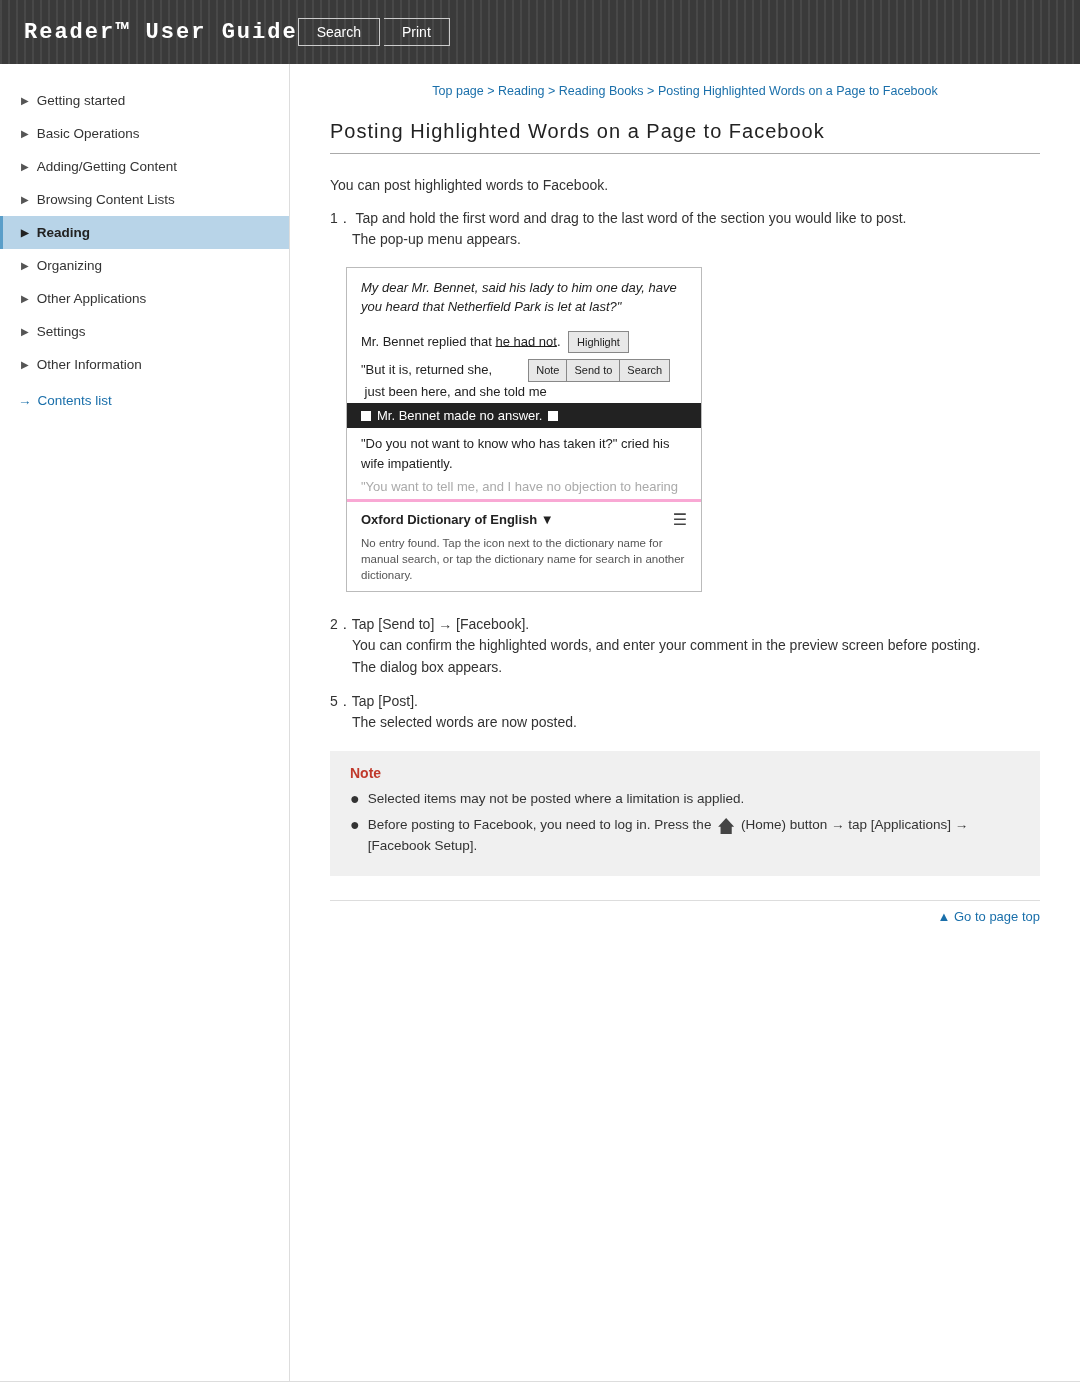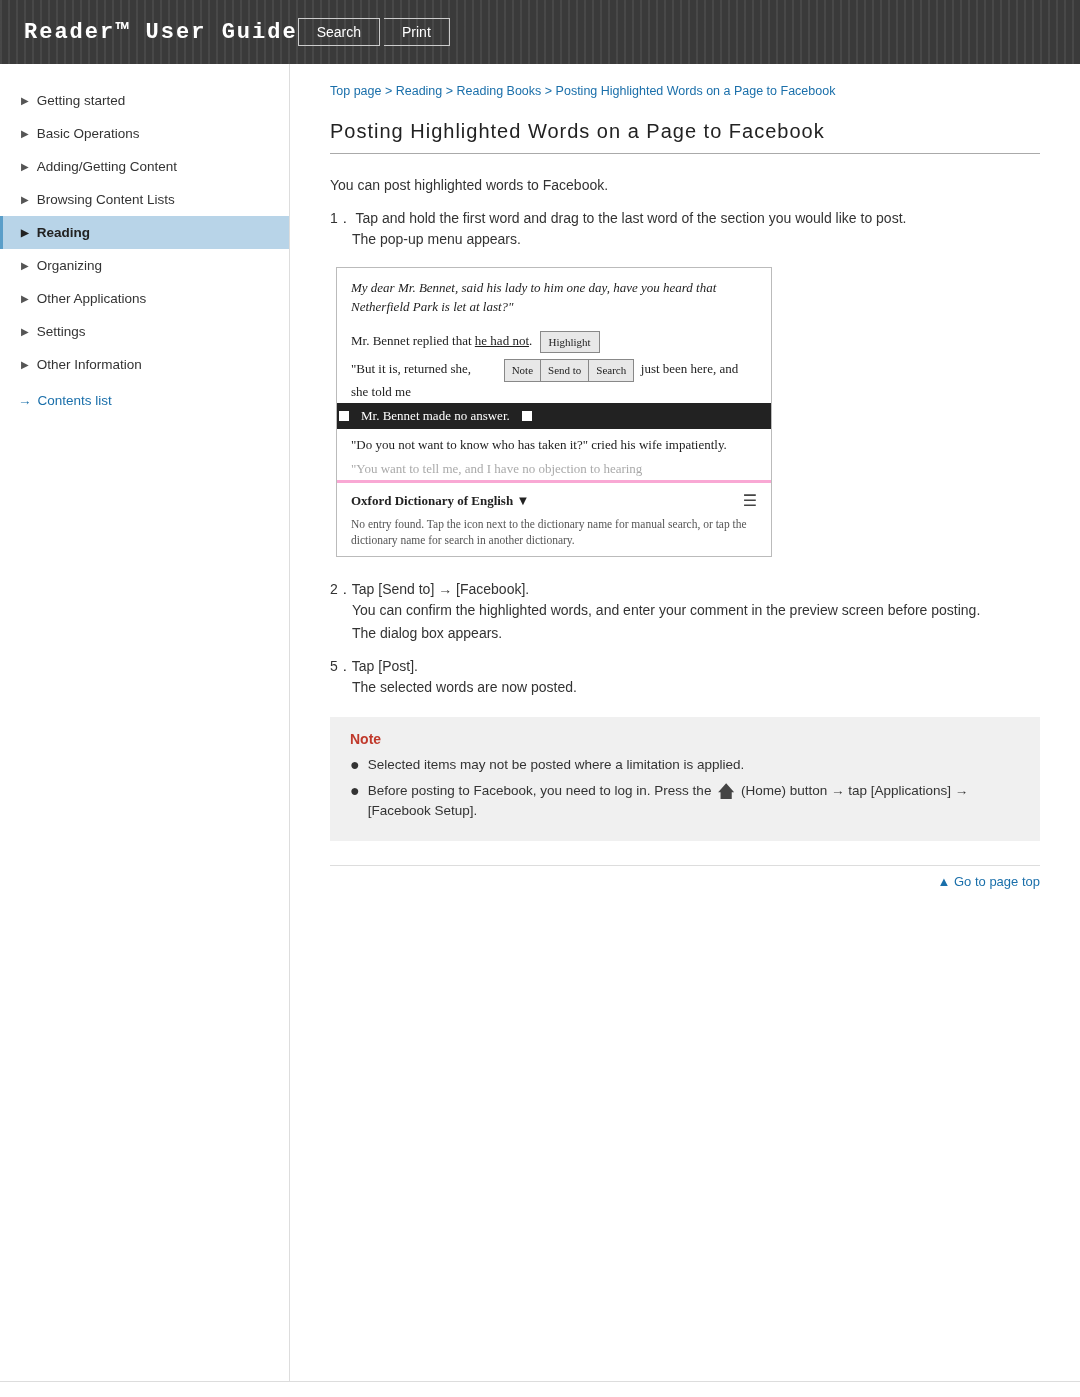--- a/index.html
+++ b/index.html
@@ -82,20 +82,21 @@
     .main {
       flex: 1;
       padding: 20px 40px 40px 40px;
     }
 
     
     .breadcrumb {
       font-size: 12.5px;
       color: #1a6faa;
       margin-bottom: 22px;
+      text-align: center;
     }
     .breadcrumb a { color: #1a6faa; text-decoration: none; }
 
     
     .page-title {
       font-size: 20px;
       font-weight: normal;
       letter-spacing: 1px;
       color: #222;
       border-bottom: 1px solid #aaa;
@@ -105,35 +106,35 @@
 
     
     .body-text { font-size: 14px; color: #333; margin-bottom: 14px; line-height: 1.6; }
     .step { margin-bottom: 14px; }
     .step-num { font-size: 14px; color: #333; }
     .step-sub { margin-left: 22px; font-size: 14px; color: #333; line-height: 1.6; }
 
     
     .device-screenshot {
       border: 1px solid #bbb;
-      width: 436px;
-      margin: 16px 0 24px 6px;
+      width: 356px;
+      margin: 16px 0 24px 16px;
       background: #fff;
-      font-family: Liberation Serif, serif;
+      font-family: Liberation Sans, sans-serif;
       font-size: 13px;
     }
     .ds-text { padding: 10px 14px; color: #222; line-height: 1.5; font-size: 13px; border-bottom: none; }
     .ds-selected-row {
       background: #222;
       color: #fff;
-      padding: 5px 2px;
+      padding: 5px 14px;
       display: flex;
       align-items: center;
       font-size: 13px;
-      gap: 12px;
+      gap: 6px;
     }
     .ds-selected-marker {
       width: 10px;
       height: 10px;
       background: #fff;
       display: inline-block;
     }
     .ds-dict {
       border-top: 3px solid #f9a8d4;
       padding: 8px 14px;

